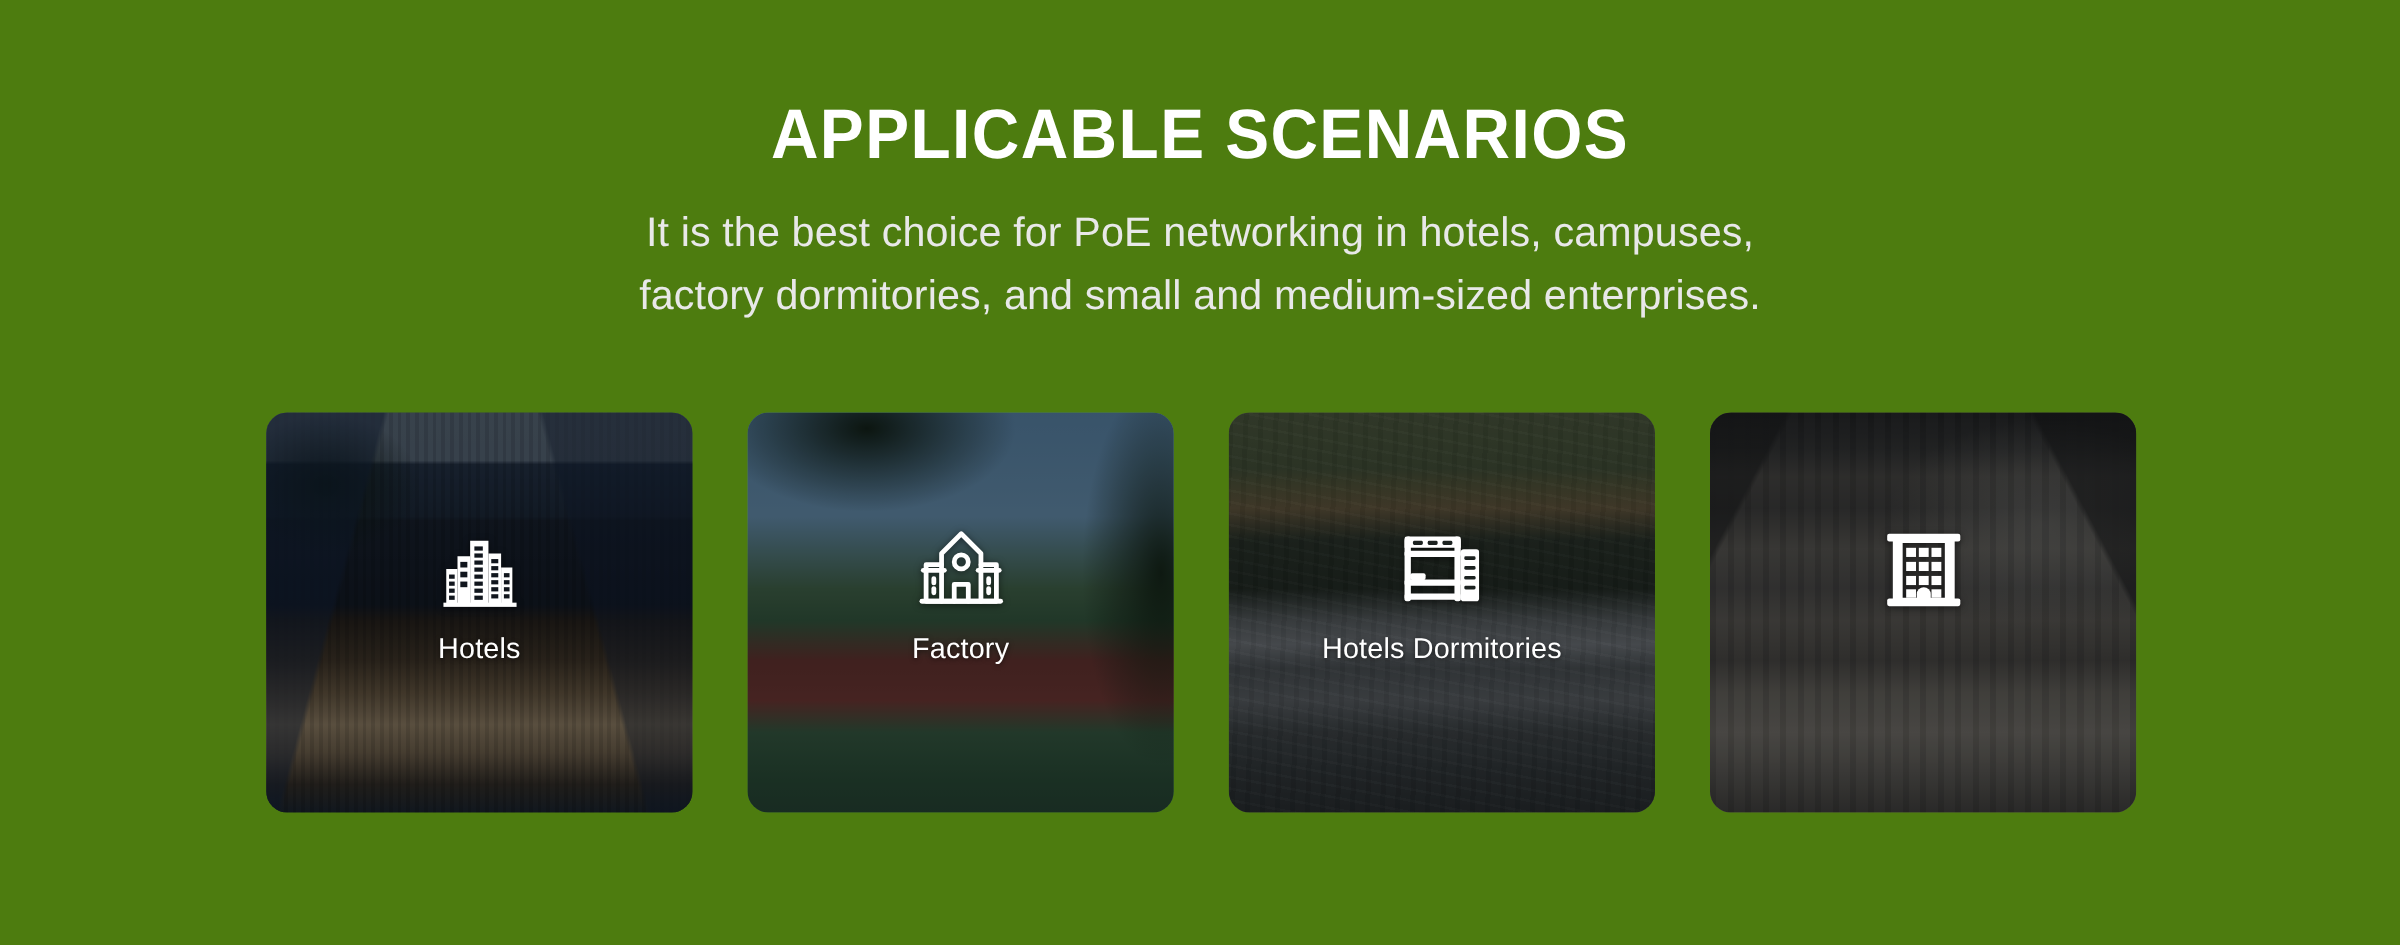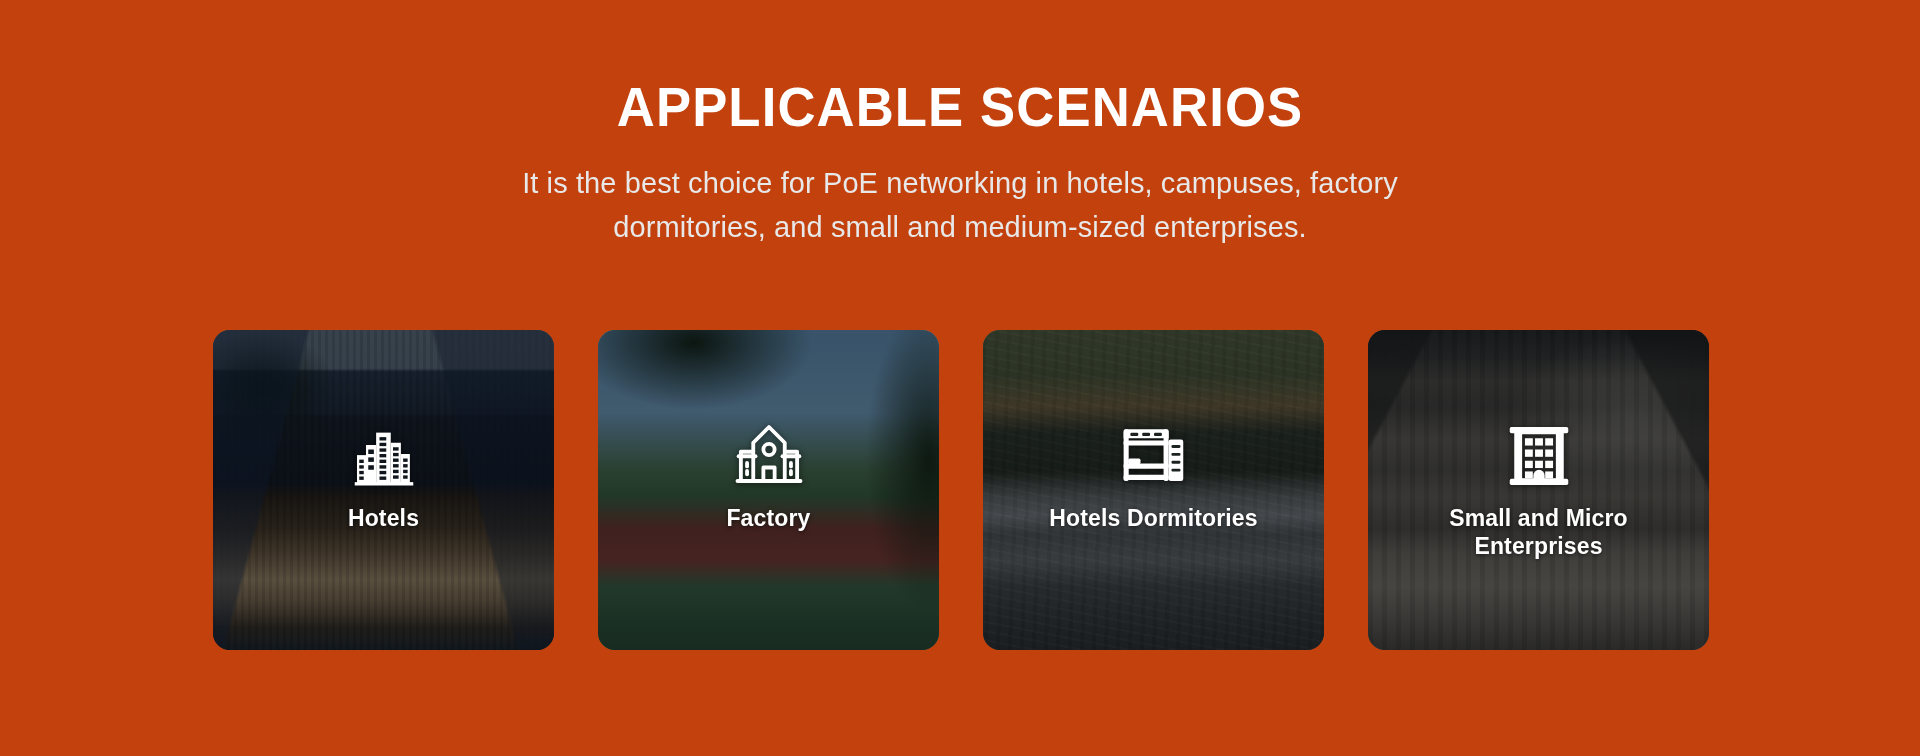--- a/index.html
+++ b/index.html
@@ -15,21 +15,21 @@
   body {
     font-family: "Liberation Sans", "DejaVu Sans", sans-serif;
     color: #ffffff;
     -webkit-font-smoothing: antialiased;
   }
 
   .page {
     position: relative;
     width: 1920px;
     height: 756px;
-    background: #c2410c;
+    background: #4d7c0f;
   }
 
   
   .header {
     position: absolute;
     top: 0;
     left: 0;
     width: 1920px;
     text-align: center;
   }
@@ -41,21 +41,21 @@
     letter-spacing: 1.2px;
     line-height: 1.05;
     color: #ffffff;
     font-family: "Liberation Sans Narrow", "Liberation Sans", "DejaVu Sans Condensed", sans-serif;
     transform: scaleX(0.94);
   }
 
   .page-subtitle {
     margin: 24px auto 0;
     width: 980px;
-    font-size: 29px;
+    font-size: 33px;
     font-weight: 400;
     line-height: 1.52;
     color: #e8e8e8;
     letter-spacing: 0.1px;
   }
 
   
   .cards-row {
     position: absolute;
     top: 330px;
@@ -201,21 +201,21 @@
     width: 72px;
     height: 72px;
     display: block;
     filter: drop-shadow(0 1px 3px rgba(0,0,0,0.55));
   }
   .card-icon svg { display: block; width: 100%; height: 100%; }
 
   .card-label {
     margin-top: 14px;
     font-size: 23px;
-    font-weight: 700;
+    font-weight: 400;
     line-height: 1.22;
     color: #ffffff;
     text-align: center;
     letter-spacing: 0.15px;
     text-shadow: 0 1px 4px rgba(0,0,0,0.6);
     white-space: pre-line;
     max-width: 300px;
   }
 </style>
 </head>
@@ -384,19 +384,17 @@
               <rect x="28.5" y="38" width="7" height="6.5"></rect>
               <rect x="37.5" y="38" width="7" height="6.5"></rect>
 
               <rect x="19.5" y="47.5" width="7" height="6"></rect>
               <rect x="37.5" y="47.5" width="7" height="6"></rect>
             </g>
 
             <path d="M27 55 V51 a5 5 0 0 1 10 0 v4 z" fill="#ffffff"></path>
           </svg>
         </span>
-        <div class="card-label">Small and Micro
-Enterprises</div>
       </div>
     </div>
 
   </div>
 </div>
 
 </body></html>

